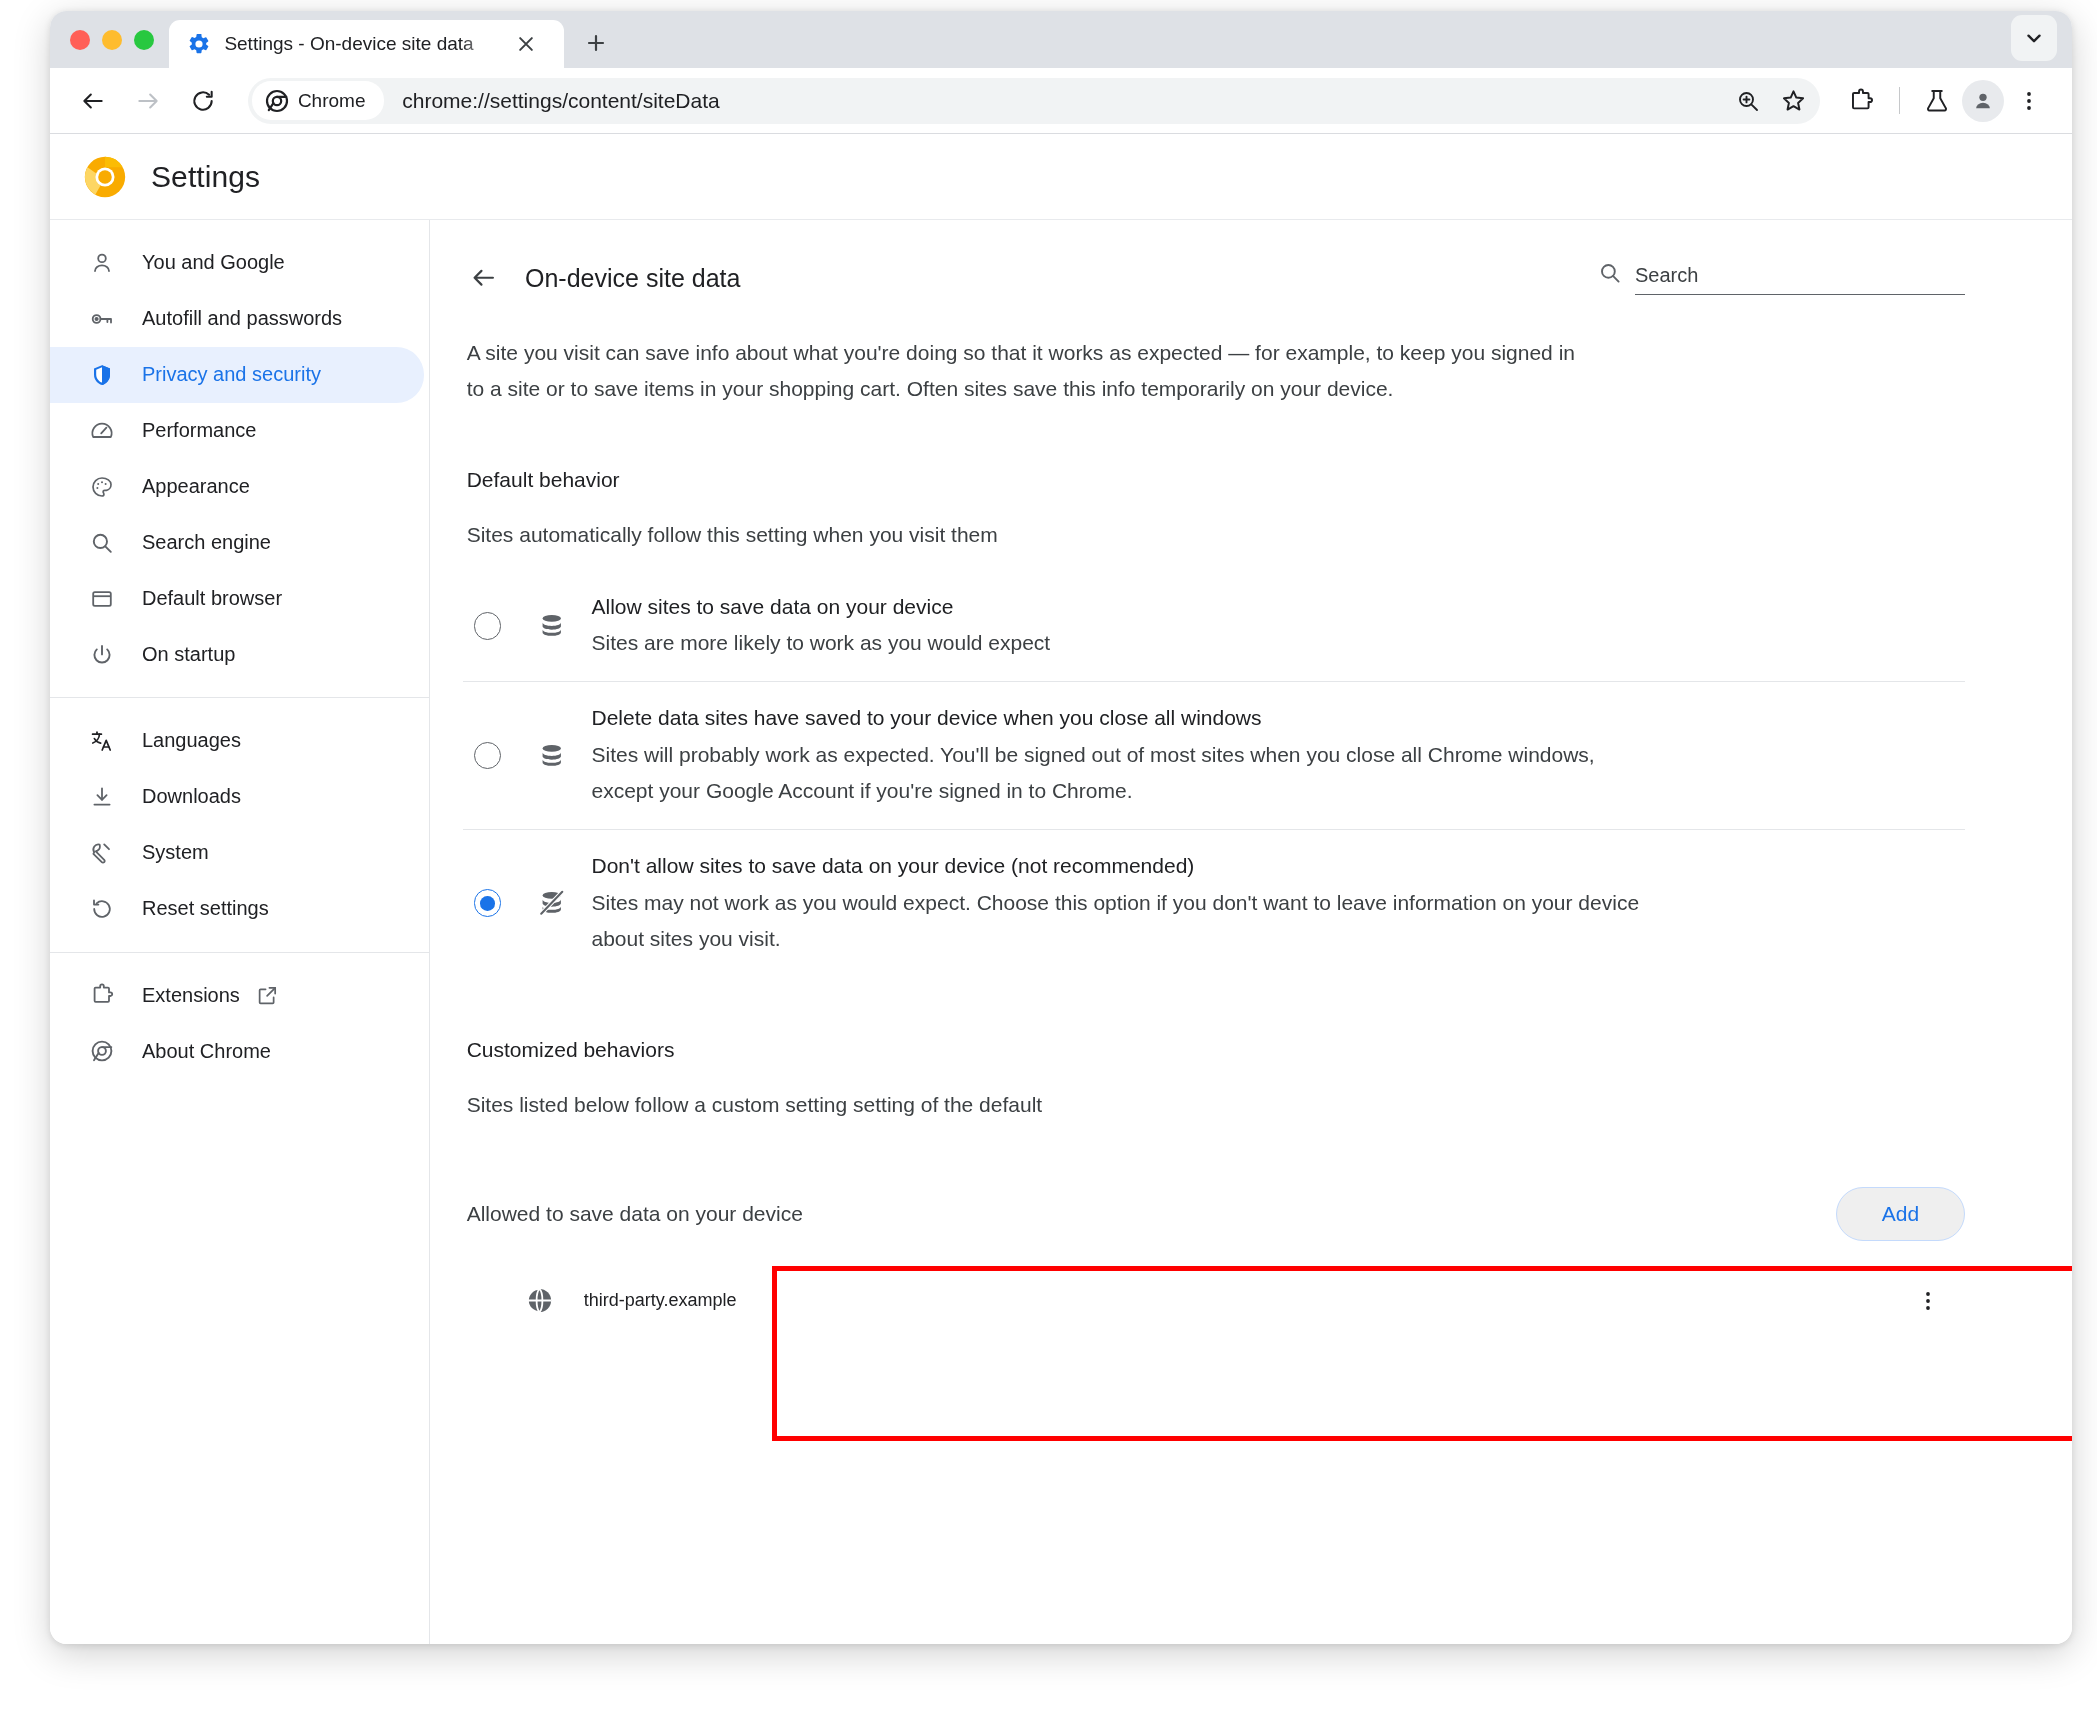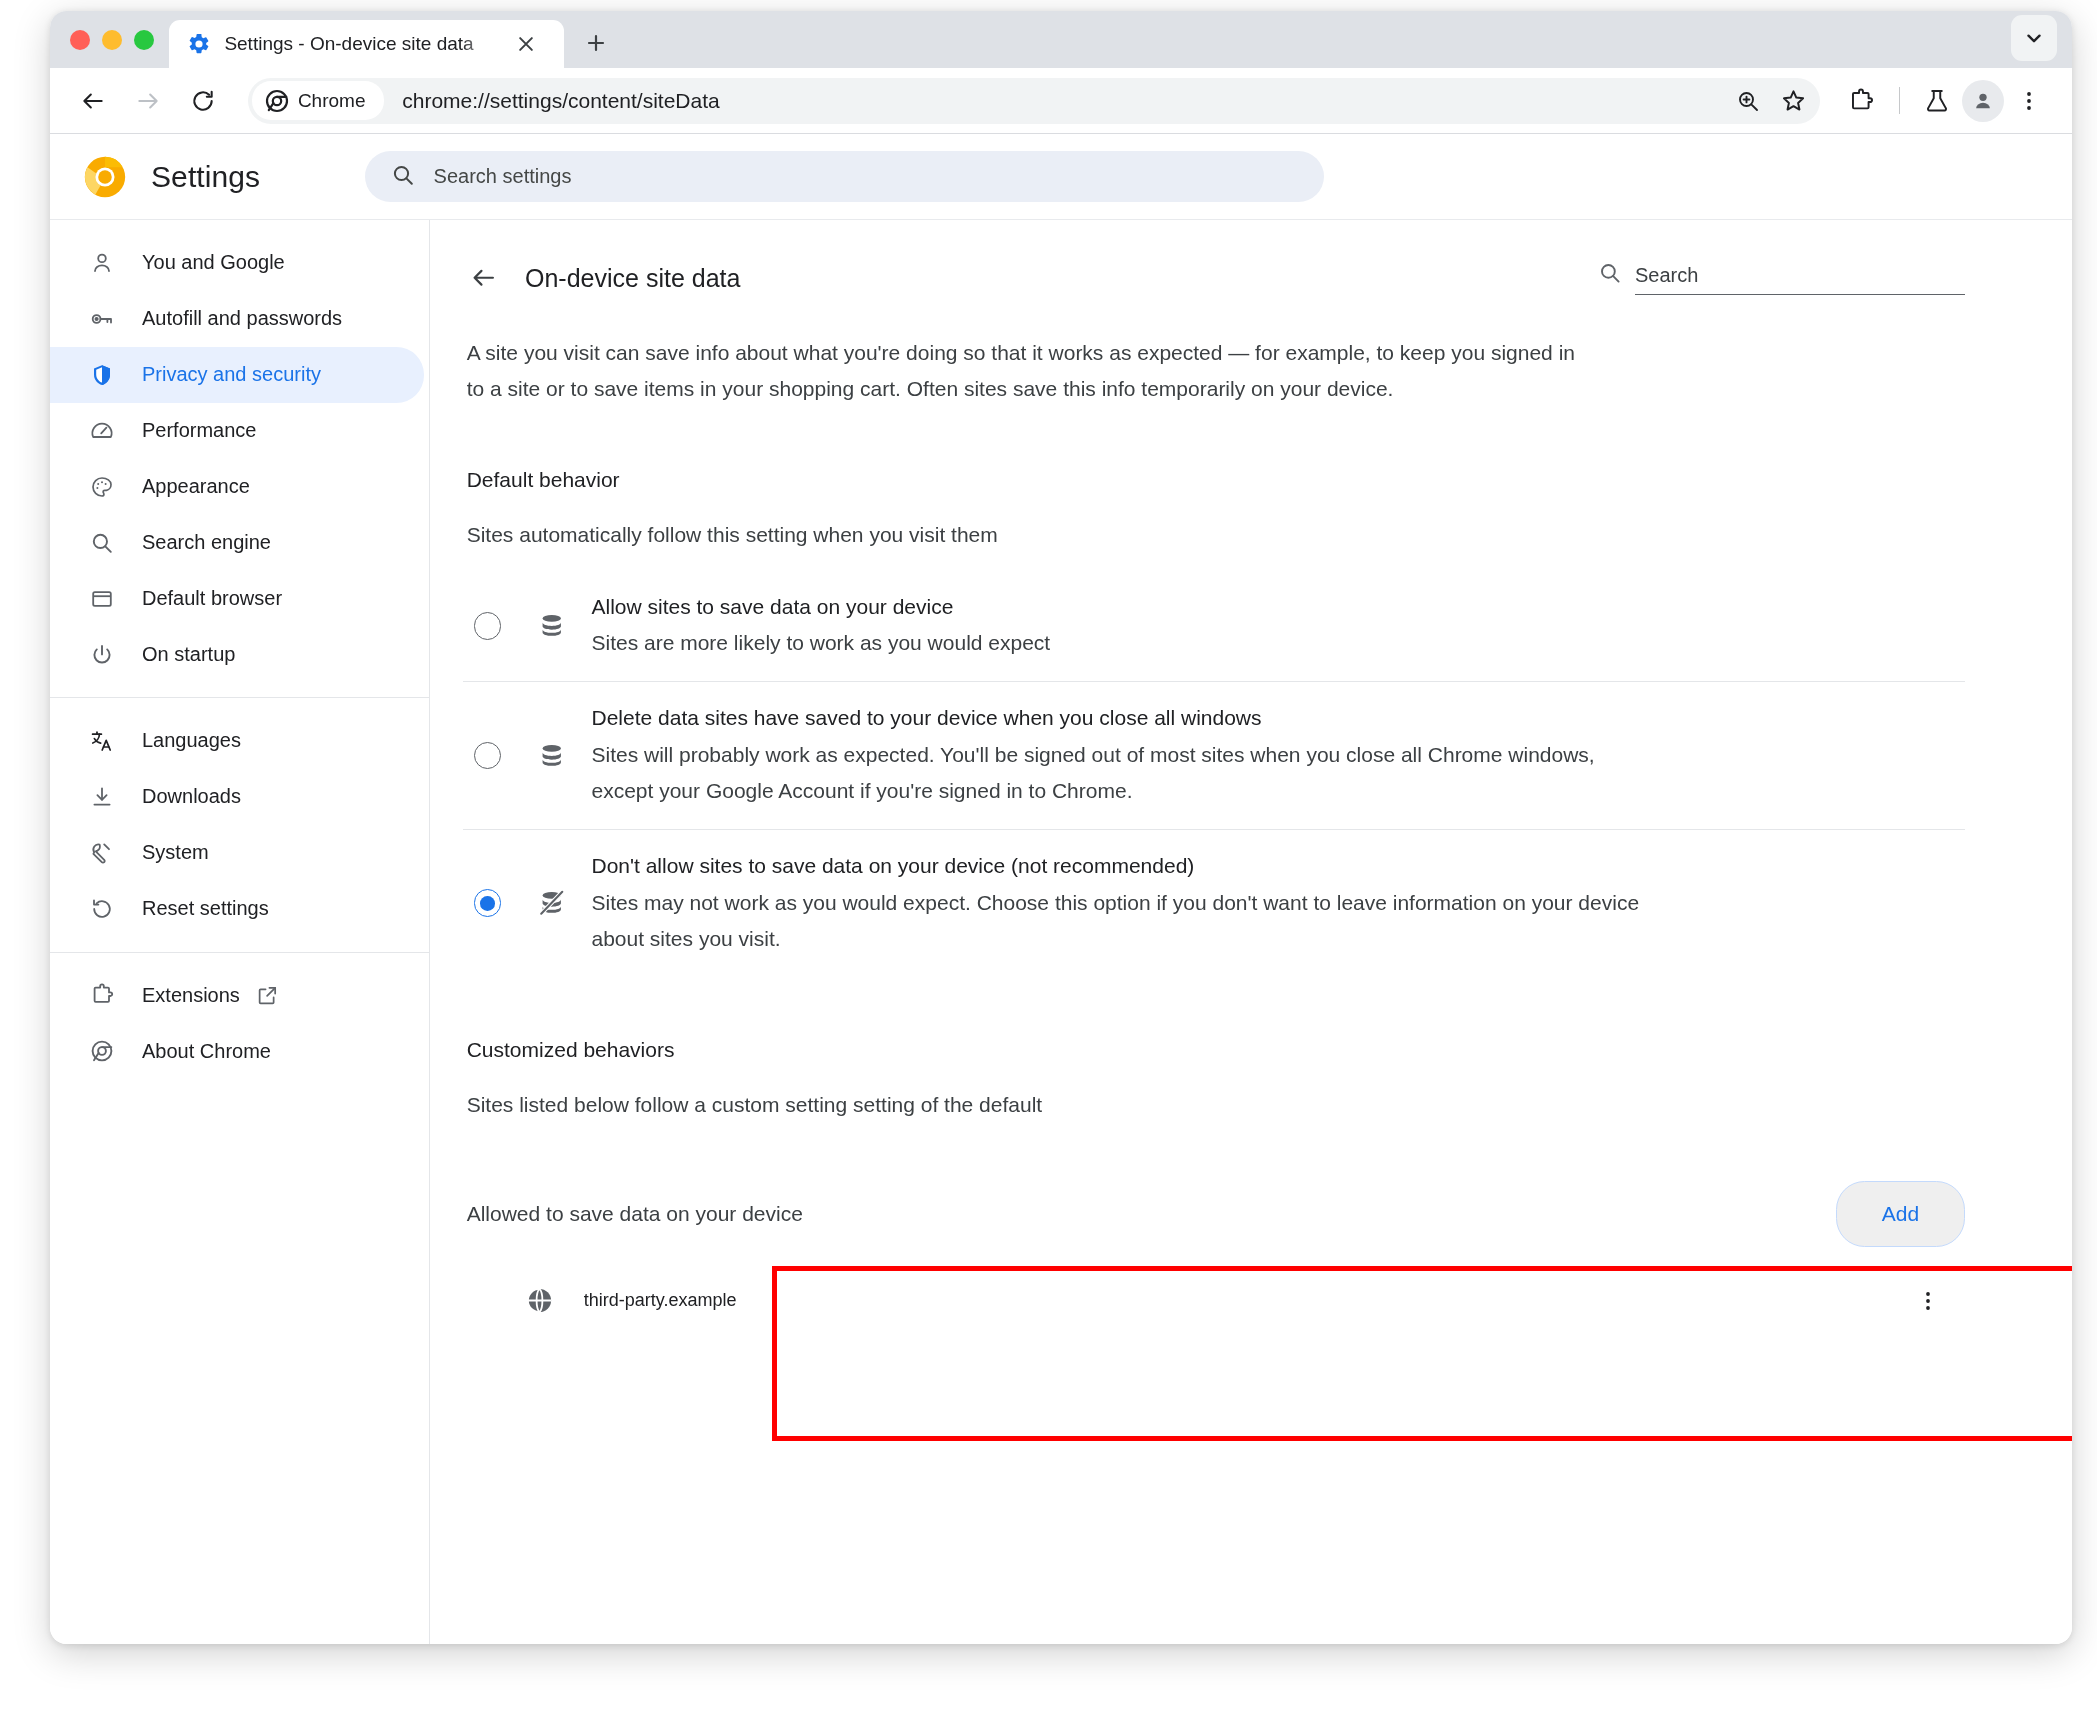--- a/index.html
+++ b/index.html
@@ -304,21 +304,21 @@
   
   .custom-list-head {
     display: flex; align-items: center;
     margin-top: 61px;
     padding-left: 3.7px;
     min-height: 73px;
   }
   .custom-list-title { font-size: 21px; color: #3c4043; }
   .add-btn {
     margin-left: auto;
-    width: 129px; height: 66px;
+    width: 129px; height: 54px;
     border: 0.9px solid #c4dafc;
     border-radius: 28.5px;
     color: #1a73e8;
     font-size: 21px; font-weight: 500;
     display: flex; align-items: center; justify-content: center;
   }
   .site-row {
     display: flex; align-items: center;
     padding: 18.4px 16.5px 18.4px 3.7px;
     margin-top: 11px;
@@ -465,29 +465,20 @@
       <span class="chrome-logo">
         <svg viewBox="0 0 48 48" width="44" height="44">
           <circle cx="24" cy="24" r="22" fill="#f9ab00"></circle>
           <path d="M24 2 A22 22 0 0 1 43.2 13.3 L24 13.3 Z" fill="#fbbc04"></path>
           <path d="M4.8 13.3 A22 22 0 0 0 13.5 43.1 L23.2 26.3 Z" fill="#fdd663"></path>
           <circle cx="24" cy="24" r="10.4" fill="#fff"></circle>
           <circle cx="24" cy="24" r="7.4" fill="#f9ab00"></circle>
         </svg>
       </span>
       <span class="settings-title">Settings</span>
-      <div class="search-settings">
-        <span>
-          <svg viewBox="0 0 24 24" width="24" height="24" fill="none" stroke="#444746" stroke-width="2" stroke-linecap="round">
-            <circle cx="10.5" cy="10.5" r="6.6"></circle>
-              <path d="M15.4 15.4 L20.8 20.8"></path>
-          </svg>
-        </span>
-        <span class="search-settings-placeholder">Search settings</span>
-      </div>
     </div>
 
     <div class="settings-body">
 
       <nav class="sidebar">
 
         <div class="menu-item">
           <span class="menu-icon">
             <svg viewBox="0 0 24 24" width="24" height="24" fill="none" stroke="#5f6368" stroke-width="1.8" stroke-linecap="round">
               <circle cx="12" cy="7.4" r="3.8"></circle>

